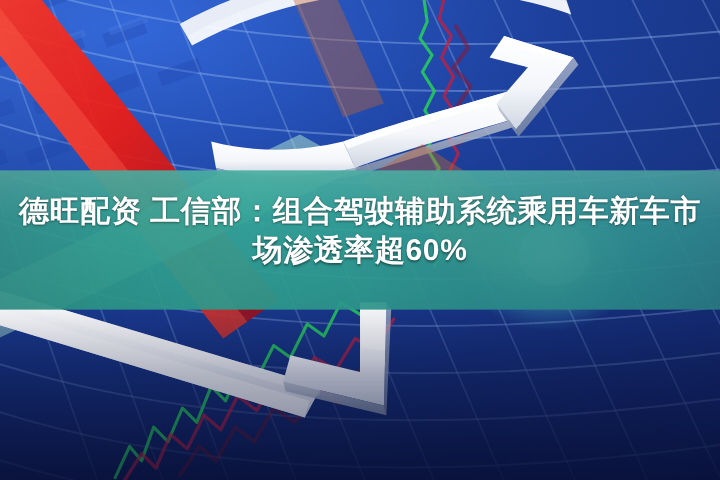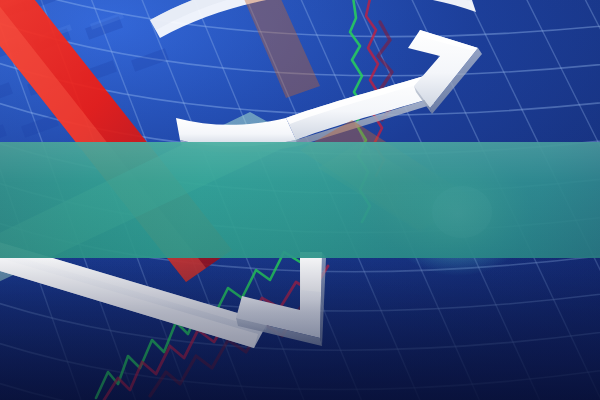--- a/index.html
+++ b/index.html
@@ -281,14 +281,18 @@
     </g>
   </svg>
 
   <div class="layer bg-darken-bottom"></div>
 
   <div class="band" id="band" style="top: 142px; height: 116px;">
     <div class="band-inner"></div>
     <div class="band-sheen"></div>
   </div>
 
+  <div class="headline" id="headline" style="top: 160px; font-size: 25px; color: rgb(255, 255, 255); text-align: center;">
+    <span class="ln ln1">德旺配资 工信部：组合驾驶辅助系统乘用车新车市</span>
+    <span class="ln ln2">场渗透率超60%</span>
+  </div>
 
 </div>
 
 </body></html>

